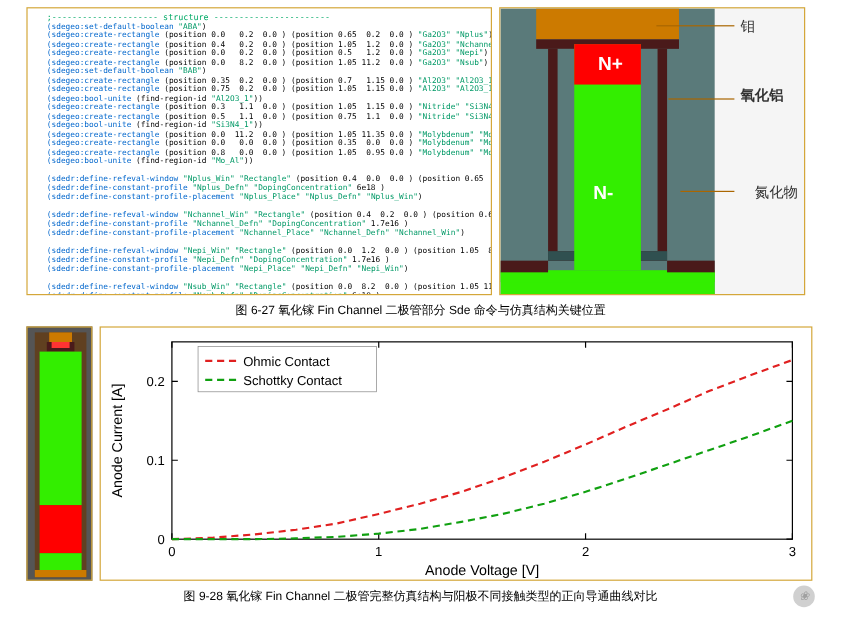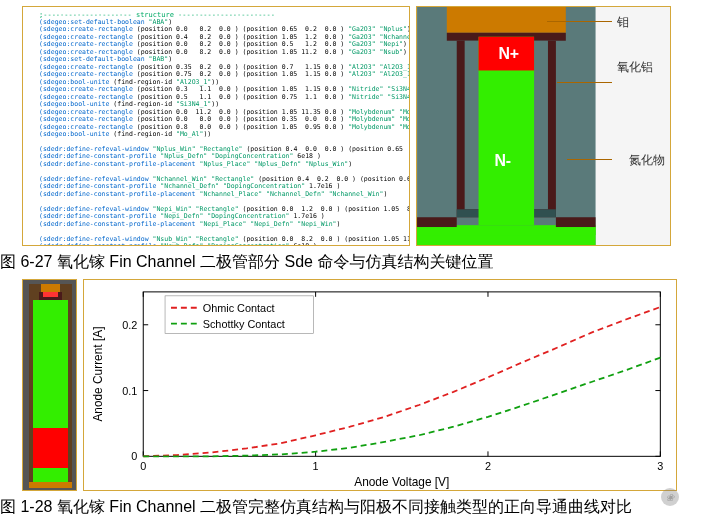--- a/index.html
+++ b/index.html
@@ -7,21 +7,21 @@
   .top-row { display: flex; padding: 6px 22px 2px 22px; gap: 6px; }
   .code-panel { border: 1px solid #d4a73a; width: 388px; height: 240px; padding: 4px 16px; overflow: hidden; }
   .code-header { color: #0a6; font-family: monospace; font-size: 7px; white-space: pre; }
   .code-line { font-family: monospace; font-size: 6.5px; line-height: 1.15; white-space: pre; }
   .c-cmd { color: #0066cc; }
   .c-str { color: #009966; }
   .struct-panel { border: 1px solid #d4a73a; width: 255px; height: 240px; position: relative; background: #f5f5f5; }
   .struct-svg { width: 100%; height: 100%; }
   .struct-label { position: absolute; font-size: 12px; color: #333; }
   .ptr { position: absolute; height: 1px; background: #aa6600; }
-  .caption { font-size: 16px; margin: 4px 0; color: #000; }
+  .caption { text-align: center; font-size: 10px; margin: 4px 0; color: #000; }
   .bottom-row { display: flex; padding: 2px 22px; gap: 6px; }
   .narrow-panel { border: 1px solid #d4a73a; width: 55px; height: 212px; position: relative; background: #555; }
   .chart-panel { border: 1px solid #d4a73a; width: 594px; height: 212px; position: relative; background: #fff; }
   .chart-svg { width: 100%; height: 100%; }
   .watermark { position: absolute; right: 22px; bottom: 25px; color: rgba(120,120,120,0.55); font-size: 15px; font-style: italic; display: flex; align-items: center; gap: 4px; }
   .wm-logo { width: 18px; height: 18px; border-radius: 50%; background: rgba(120,120,120,0.35); display: inline-flex; align-items: center; justify-content: center; font-size: 10px; }
 </style>
 </head>
 <body>
 
@@ -75,21 +75,21 @@
       <text x="82" y="52" fill="#fff" font-size="16" font-weight="bold">N+</text>
       <text x="78" y="160" fill="#fff" font-size="16" font-weight="bold">N-</text>
       <rect x="0" y="220" width="180" height="20" fill="#33ee00"></rect>
       <rect x="0" y="212" width="40" height="10" fill="#4a1a1a"></rect>
       <rect x="140" y="212" width="40" height="10" fill="#4a1a1a"></rect>
       <rect x="0" y="222" width="180" height="8" fill="#33ee00"></rect>
     </svg>
     <div class="ptr" style="top:14px; left:130px; width:65px;"></div>
     <div class="struct-label" style="top:7px; left:200px;">钼</div>
     <div class="ptr" style="top:75px; left:140px; width:55px;"></div>
-    <div class="struct-label" style="top:52px; left:200px;">氧化铝</div>
+    <div class="struct-label" style="top:64px; left:200px;font-weight:bold;">氧化铝</div>
     <div class="ptr" style="top:152px; left:150px; width:45px;"></div>
     <div class="struct-label" style="top:145px; left:212px;">氮化物</div>
   </div>
 </div>
 
 <div class="caption">图 6-27  氧化镓 Fin Channel 二极管部分 Sde 命令与仿真结构关键位置</div>
 
 <div class="bottom-row">
   <div class="narrow-panel">
     <svg viewBox="0 0 55 212" width="55" height="212">
@@ -133,17 +133,17 @@
         <path d="M58 178 L92.8 178 L127.6 178 L162.39999999999998 177.336 L197.2 176.008 L232 173.352 L266.79999999999995 169.368 L301.59999999999997 163.392 L336.4 156.752 L371.2 148.12 L406 138.16 L440.8 126.872 L475.59999999999997 114.92 L510.40000000000003 102.968 L545.1999999999999 91.01599999999999 L580 78.4" fill="none" stroke="#10a010" stroke-width="1.8" stroke-dasharray="6 4"></path>
         <rect x="80" y="16" width="150" height="38" fill="#fff" stroke="#888" stroke-width="0.6"></rect>
         <line x1="86" y1="28" x2="112" y2="28" stroke="#e02020" stroke-width="1.8" stroke-dasharray="6 4"></line>
         <text x="118" y="32" font-size="11">Ohmic Contact</text>
         <line x1="86" y1="44" x2="112" y2="44" stroke="#10a010" stroke-width="1.8" stroke-dasharray="6 4"></line>
         <text x="118" y="48" font-size="11">Schottky Contact</text>
       </svg>
   </div>
 </div>
 
-<div class="caption">图 1-28  氧化镓 Fin Channel 二极管完整仿真结构与阳极不同接触类型的正向导通曲线对比</div>
+<div class="caption">图 9-28  氧化镓 Fin Channel 二极管完整仿真结构与阳极不同接触类型的正向导通曲线对比</div>
 
 <div class="watermark">
   <span class="wm-logo">❀</span>
 </div>
 
 </body></html>

